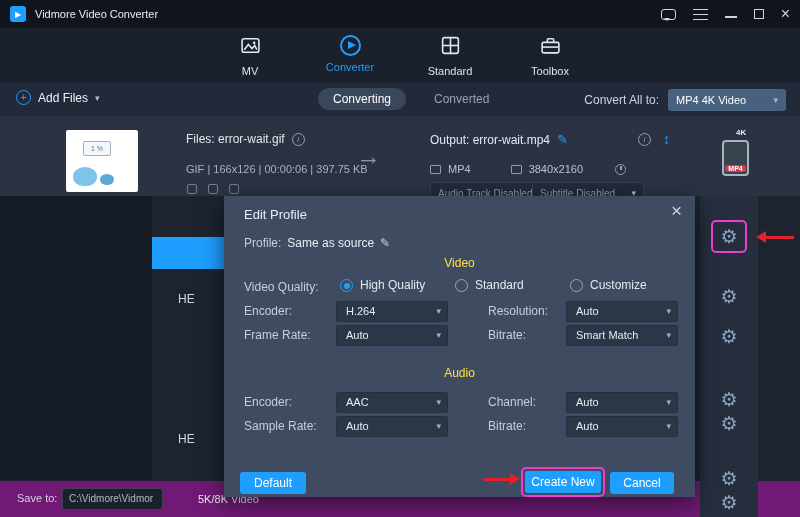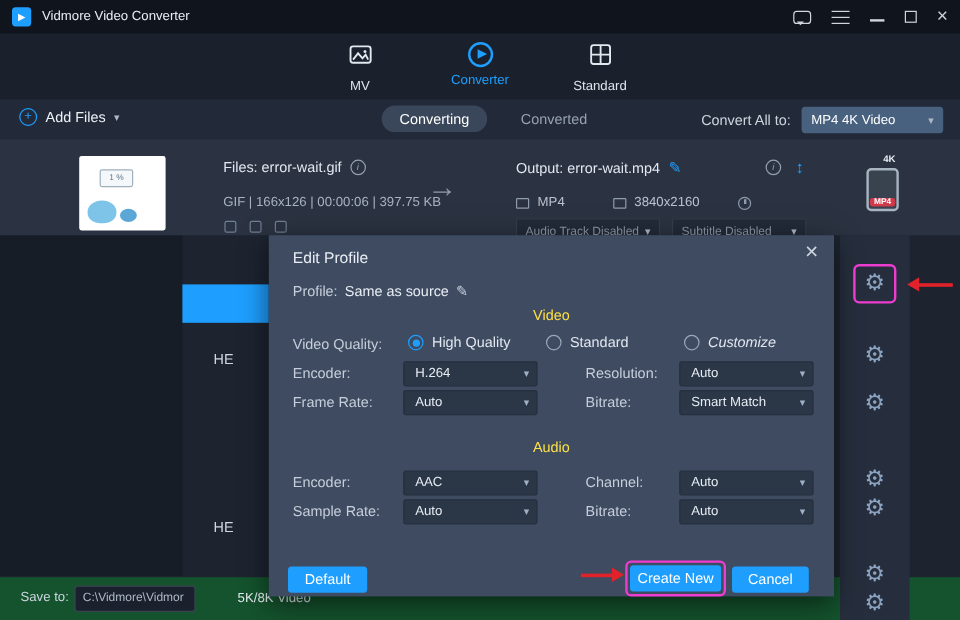--- a/index.html
+++ b/index.html
@@ -66,21 +66,21 @@
   .filebadge .fmt{position:absolute;left:1px;bottom:2px;width:21px;background:#d0394a;color:#fff;font-size:7px;font-weight:bold;text-align:center;border-radius:2px;}
   .badge4k{position:absolute;left:736px;top:12px;font-size:8px;color:#e7edf4;font-weight:bold;}
 
   
   .underlay{position:absolute;left:0;top:196px;width:800px;height:321px;background:#1d2430;z-index:1;}
   .ul-left{position:absolute;left:0;top:0;width:152px;height:284px;background:#171d27;}
   .ul-blue{position:absolute;left:152px;top:41px;width:72px;height:32px;background:#1e9fff;}
   .ul-frag{position:absolute;left:178px;color:#cfd7e1;font-size:12px;}
 
   
-  .bottombar{position:absolute;left:0;top:481px;width:800px;height:36px;background:#14532d;z-index:4;}
+  .bottombar{position:absolute;left:0;top:481px;width:800px;height:36px;background:#701a75;z-index:4;}
   .saveto-lbl{position:absolute;left:17px;top:11px;font-size:11px;color:#cdd5df;}
   .saveto-input{position:absolute;left:62px;top:7px;width:101px;height:22px;background:#1b212c;border:1px solid #3a4352;border-radius:3px;font-size:10px;color:#aeb9c8;line-height:20px;padding:0 6px;white-space:nowrap;overflow:hidden;}
   .frag-cat{position:absolute;left:198px;top:12px;font-size:11px;color:#e4eaf1;}
 
   
   .sidebar{position:absolute;left:700px;top:196px;width:58px;height:321px;background:#262e3d;z-index:5;}
   .gear{position:absolute;left:17px;width:24px;height:24px;color:#8ba3c0;font-size:19px;line-height:24px;text-align:center;cursor:pointer;}
 
   
   .modal{position:absolute;left:224px;top:196px;width:471px;height:301px;background:#3e4b60;z-index:10;box-shadow:0 6px 22px rgba(0,0,0,.55);}
@@ -145,20 +145,30 @@
     <div class="tab">
       <span>
         <svg width="21" height="21" viewBox="0 0 20 20" fill="none" stroke="#e3e8ee" stroke-width="1.5">
           <rect x="2.5" y="2.5" width="15" height="15" rx="2"></rect>
             <line x1="10" y1="2.5" x2="10" y2="17.5"></line>
             <line x1="2.5" y1="10" x2="17.5" y2="10"></line>
         </svg>
       </span>
       <span class="lbl">Standard</span>
     </div>
+    <div class="tab">
+      <span>
+        <svg width="21" height="21" viewBox="0 0 20 20" fill="none" stroke="#e3e8ee" stroke-width="1.5">
+          <rect x="2" y="7" width="16" height="10" rx="1.5"></rect>
+            <path d="M7 7 V4.5 a1 1 0 0 1 1-1 h4 a1 1 0 0 1 1 1 V7"></path>
+            <line x1="2" y1="11.5" x2="18" y2="11.5"></line>
+        </svg>
+      </span>
+      <span class="lbl">Toolbox</span>
+    </div>
   </div>
 
   <div class="toolbar">
     <div class="addfiles">
       <span class="plus-circ">+</span>
       <span class="addlbl">Add Files</span>
       <span class="caret">▾</span>
     </div>
     <div class="center-tabs">
       <span class="pill">Converting</span>
@@ -204,21 +214,21 @@
       <span class="gap1"></span>
       <span class="mi"></span>
       <span>3840x2160</span>
       <span class="gap2"></span>
       <span class="clock"></span>
     </div>
     <div class="ddmini" style="left:430px;width:120px;">
       <span>Audio Track Disabled</span>
       <span class="caret">▾</span>
     </div>
-    <div class="ddmini" style="left:560px;width:112px;text-decoration:underline;">
+    <div class="ddmini" style="left:532px;width:112px;text-decoration:underline;">
       <span>Subtitle Disabled</span>
       <span class="caret">▾</span>
     </div>
     <div class="badge4k">4K</div>
     <div class="filebadge">
       <span class="fmt">MP4</span>
     </div>
   </div>
 
   <div class="underlay">
@@ -258,21 +268,21 @@
 
     <div class="m-label" style="left:20px;top:84px;">Video Quality:</div>
     <div class="opt" style="left:116px;top:82px;">
       <span class="radio sel"></span>
       <span>High Quality</span>
     </div>
     <div class="opt" style="left:231px;top:82px;">
       <span class="radio"></span>
       <span>Standard</span>
     </div>
-    <div class="opt" style="left:346px;top:82px;font-style:italic;">
+    <div class="opt" style="left:346px;top:82px;">
       <span class="radio"></span>
       <span>Customize</span>
     </div>
 
     <div class="m-label" style="left:20px;top:108px;">Encoder:</div>
     <div class="dd" style="left:112px;top:105px;">
       <span>H.264</span>
       <span class="caret2">▾</span>
     </div>
     <div class="m-label" style="left:264px;top:108px;">Resolution:</div>

